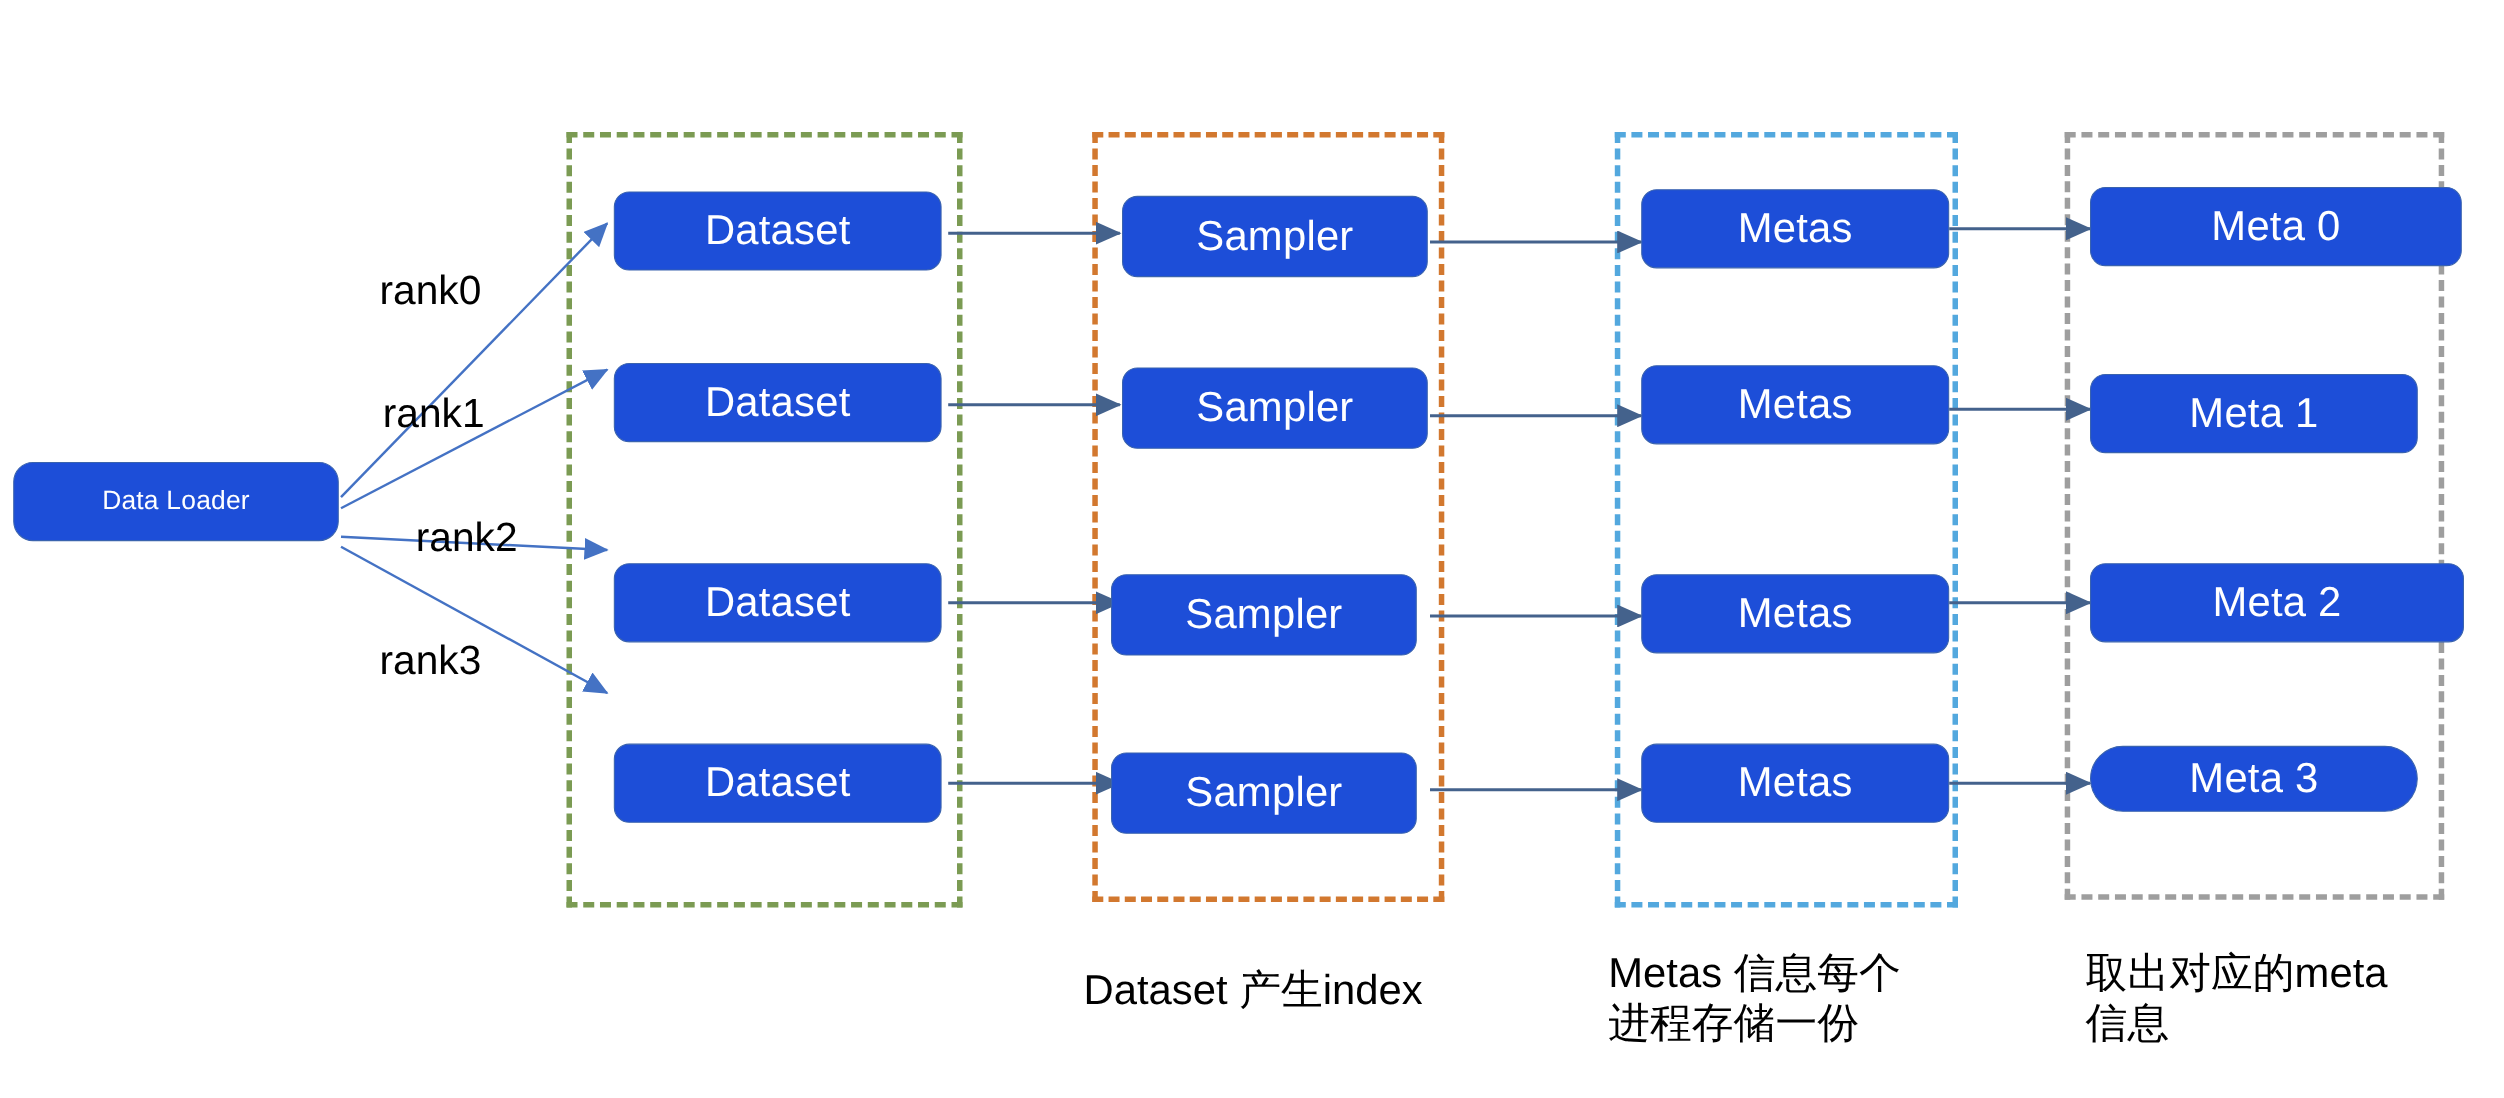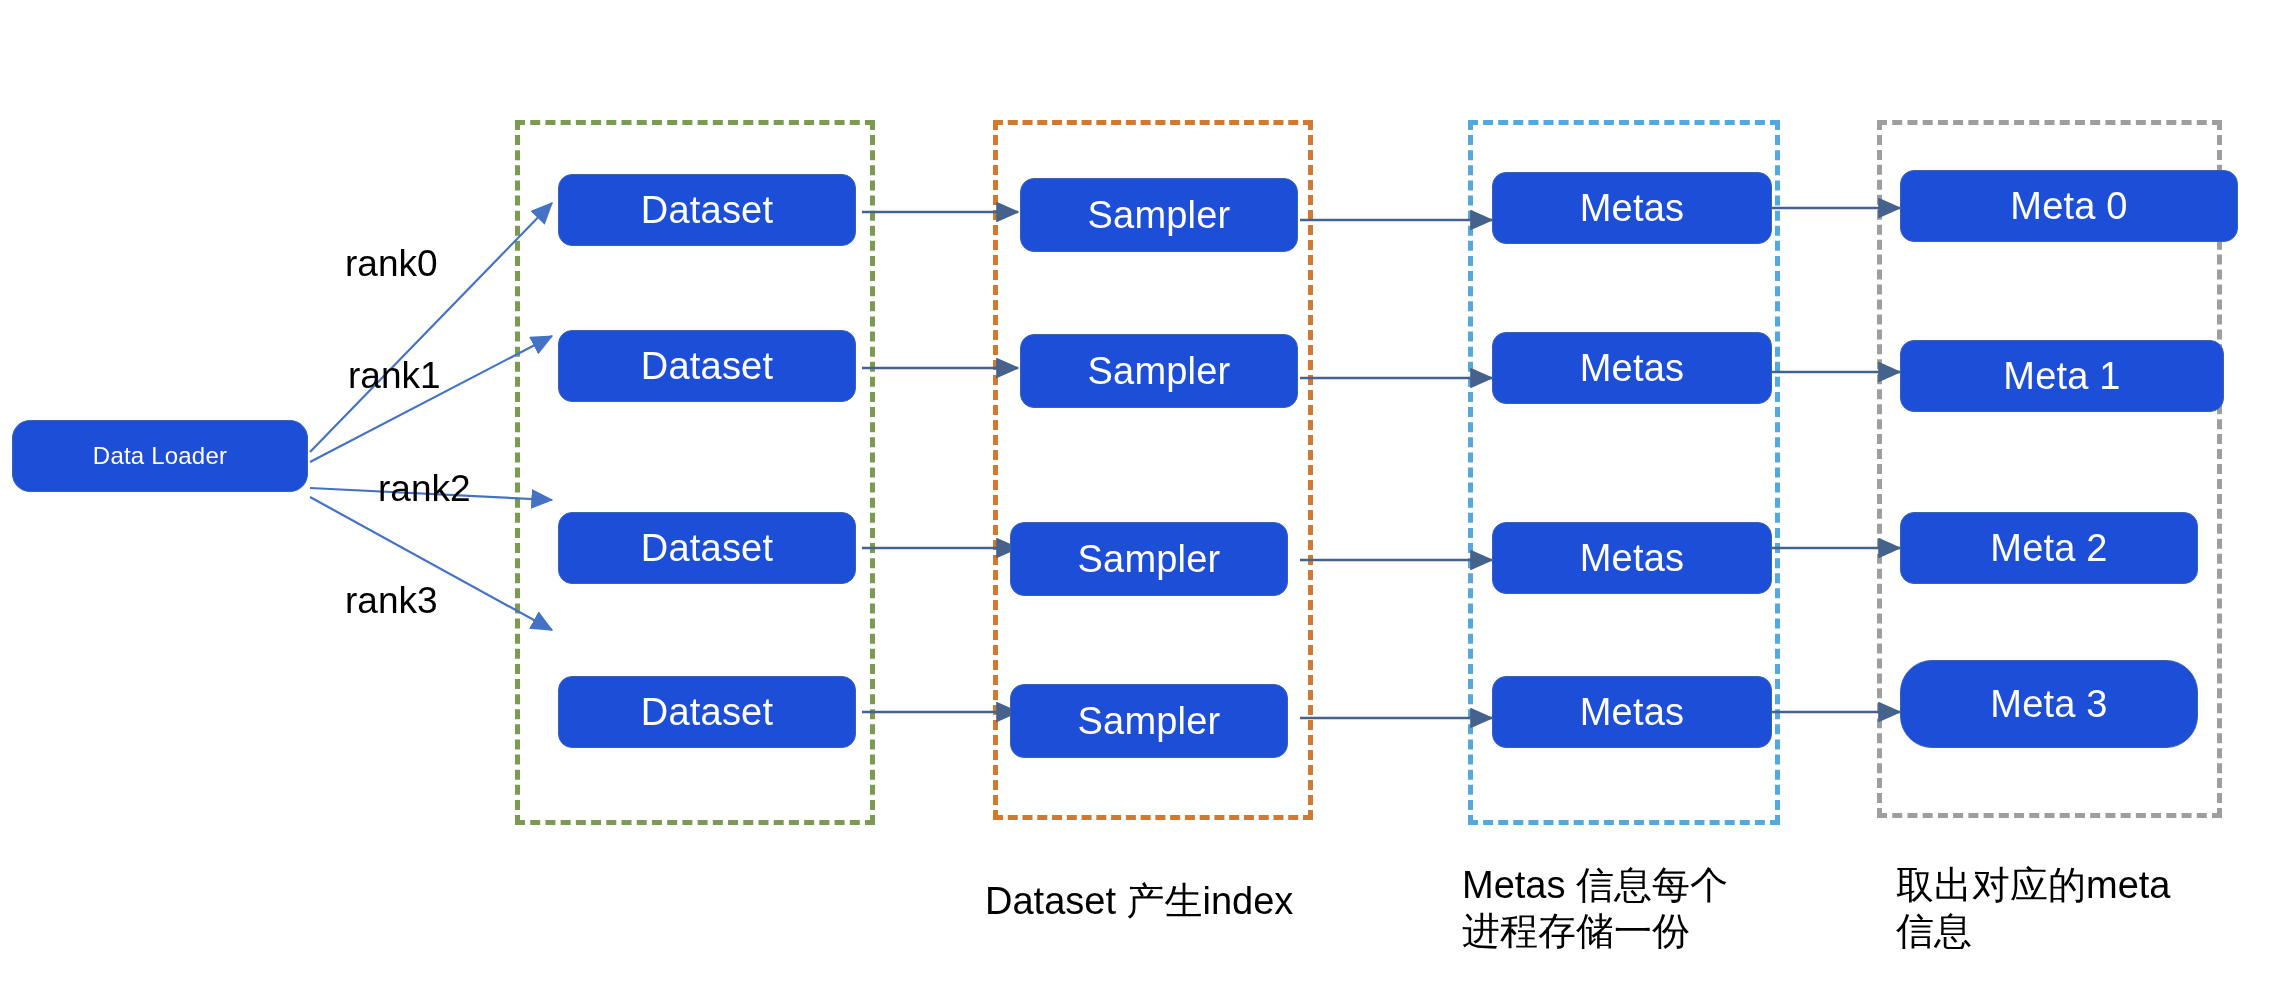--- a/index.html
+++ b/index.html
@@ -135,23 +135,23 @@
   <div class="node" style="left:1020px; top:334px; width:278px; height:74px;">Sampler</div>
   <div class="node" style="left:1010px; top:522px; width:278px; height:74px;">Sampler</div>
   <div class="node" style="left:1010px; top:684px; width:278px; height:74px;">Sampler</div>
 
   <div class="node" style="left:1492px; top:172px; width:280px; height:72px;">Metas</div>
   <div class="node" style="left:1492px; top:332px; width:280px; height:72px;">Metas</div>
   <div class="node" style="left:1492px; top:522px; width:280px; height:72px;">Metas</div>
   <div class="node" style="left:1492px; top:676px; width:280px; height:72px;">Metas</div>
 
   <div class="node" style="left:1900px; top:170px; width:338px; height:72px;">Meta 0</div>
-  <div class="node" style="left:1900px; top:340px; width:324px; height:72px;">Meta 1</div>
-  <div class="node" style="left:1900px; top:512px; width:298px; height:72px;">Meta 2</div>
-  <div class="node" style="left:1900px; top:660px; width:298px; height:88px;border-radius:32px;">Meta 3</div>
+  <div class="node" style="left:1900px; top:340px; width:298px; height:72px;">Meta 1</div>
+  <div class="node" style="left:1900px; top:512px; width:340px; height:72px;">Meta 2</div>
+  <div class="node" style="left:1900px; top:678px; width:298px; height:60px;border-radius:32px;">Meta 3</div>
 
   <div class="caption" style="left:985px; top:878px;">Dataset 产生index</div>
   <div class="caption" style="left:1896px; top:862px;">取出对应的meta
 信息</div>
   <div class="caption" style="left:1462px; top:862px;">Metas 信息每个
 进程存储一份</div>
 
 </div>
 
 </body></html>

